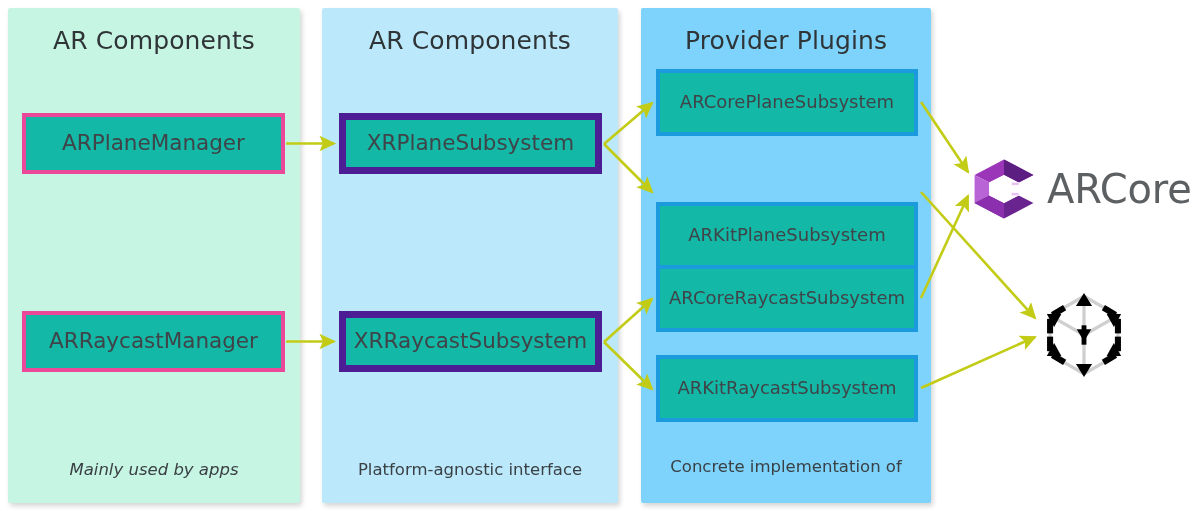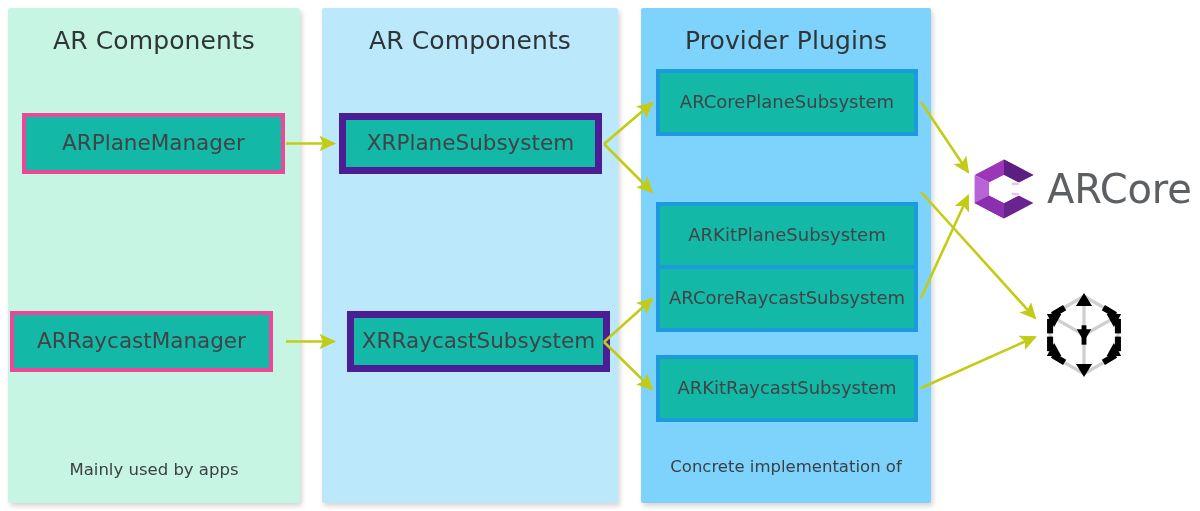--- a/index.html
+++ b/index.html
@@ -34,21 +34,21 @@
   }
   .panel-caption {
     position: absolute;
     left: 8px; right: 8px;
     text-align: center;
     font-size: 16.5px;
     font-weight: 400;
     color: #3a4044;
     line-height: 1.32;
   }
-  #caption-ar-components { bottom: 22px; }
+  #caption-ar-components { bottom: 22px; font-style: italic; }
   #caption-ar-subsystem  { bottom: 22px; }
   #caption-provider      { bottom: 25px; }
 
   
   .node {
     position: absolute;
     background: #14b8a6;
     display: flex;
     align-items: center;
     justify-content: center;
@@ -57,23 +57,23 @@
     line-height: 1.15;
   }
   .node.green { border: 4px solid #ec4899; }
   .node.teal  { border: 7px solid #4c1d95; text-align: right; }
   .node.blue  { border: 4px solid #1b9bdd; }
 
   .node .node-label { display: block; padding: 0 8px; white-space: nowrap; }
 
   
   #node-arplanemanager    { left: 22px;  top: 113px; width: 263px; height: 61px; font-size: 21.5px; }
-  #node-arraycastmanager  { left: 10px;  top: 311px; width: 263px; height: 61px; font-size: 21.5px; }
+  #node-arraycastmanager  { left: 22px;  top: 311px; width: 263px; height: 61px; font-size: 21.5px; }
   #node-xrplanesubsystem  { left: 339px; top: 113px; width: 263px; height: 61px; font-size: 21.5px; }
-  #node-xrraycastsubsystem{ left: 339px; top: 311px; width: 263px; height: 61px; font-size: 21.5px; margin-left: 8px; }
+  #node-xrraycastsubsystem{ left: 339px; top: 311px; width: 263px; height: 61px; font-size: 21.5px; }
 
   
   #node-arcoreplanesubsystem   { left: 656px; top: 69px;  width: 262px; height: 67px; font-size: 18px; }
   #node-arkitplanesubsystem    { left: 656px; top: 158px; width: 262px; height: 67px; font-size: 18px; margin-top: 44px; }
   #node-arcoreraycastsubsystem { left: 656px; top: 265px; width: 262px; height: 67px; font-size: 18px; }
   #node-arkitraycastsubsystem  { left: 656px; top: 355px; width: 262px; height: 67px; font-size: 18px; }
 
   
   #arrows {
     position: absolute; left: 0; top: 0;
@@ -114,20 +114,21 @@
 
   <div class="node green" id="node-arplanemanager">
     <span class="node-label">ARPlaneManager</span>
   </div>
   <div class="node green" id="node-arraycastmanager">
     <span class="node-label">ARRaycastManager</span>
   </div>
 
   <div class="panel" id="panel-ar-subsystem">
     <div class="panel-title">AR Components</div>
+    <div class="panel-caption" id="caption-ar-subsystem">Platform-agnostic interface</div>
   </div>
 
   <div class="node teal" id="node-xrplanesubsystem">
     <span class="node-label">XRPlaneSubsystem</span>
   </div>
   <div class="node teal" id="node-xrraycastsubsystem">
     <span class="node-label">XRRaycastSubsystem</span>
   </div>
 
   <div class="panel" id="panel-provider">

